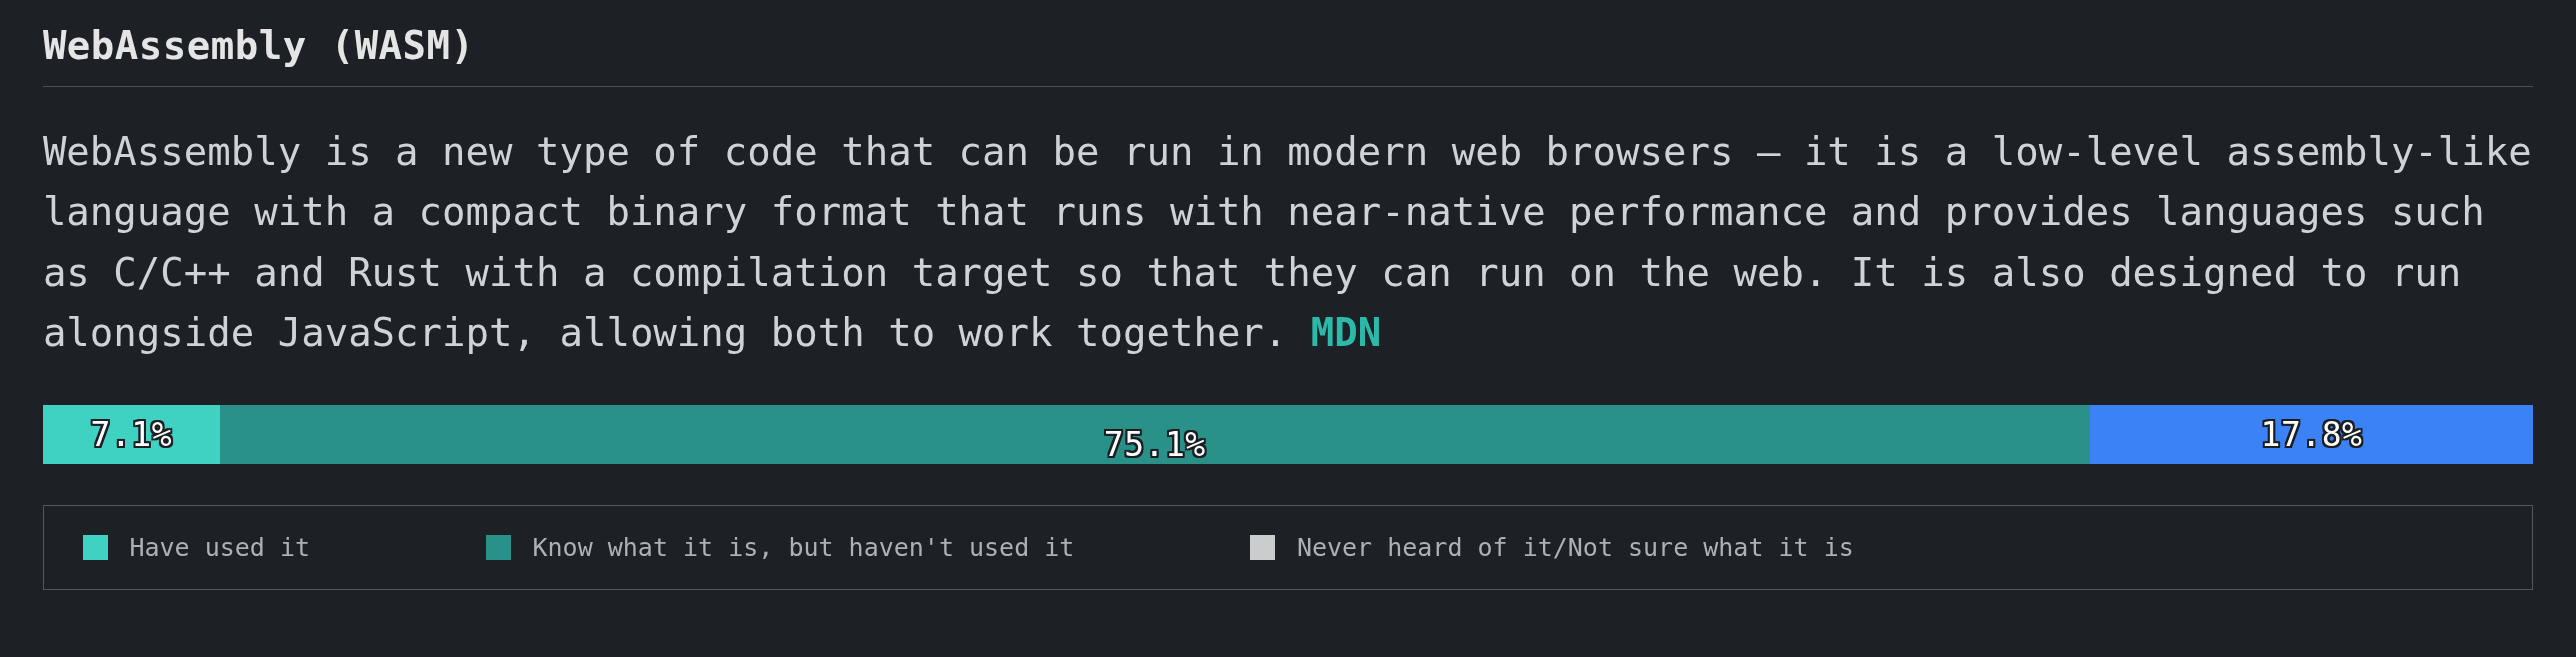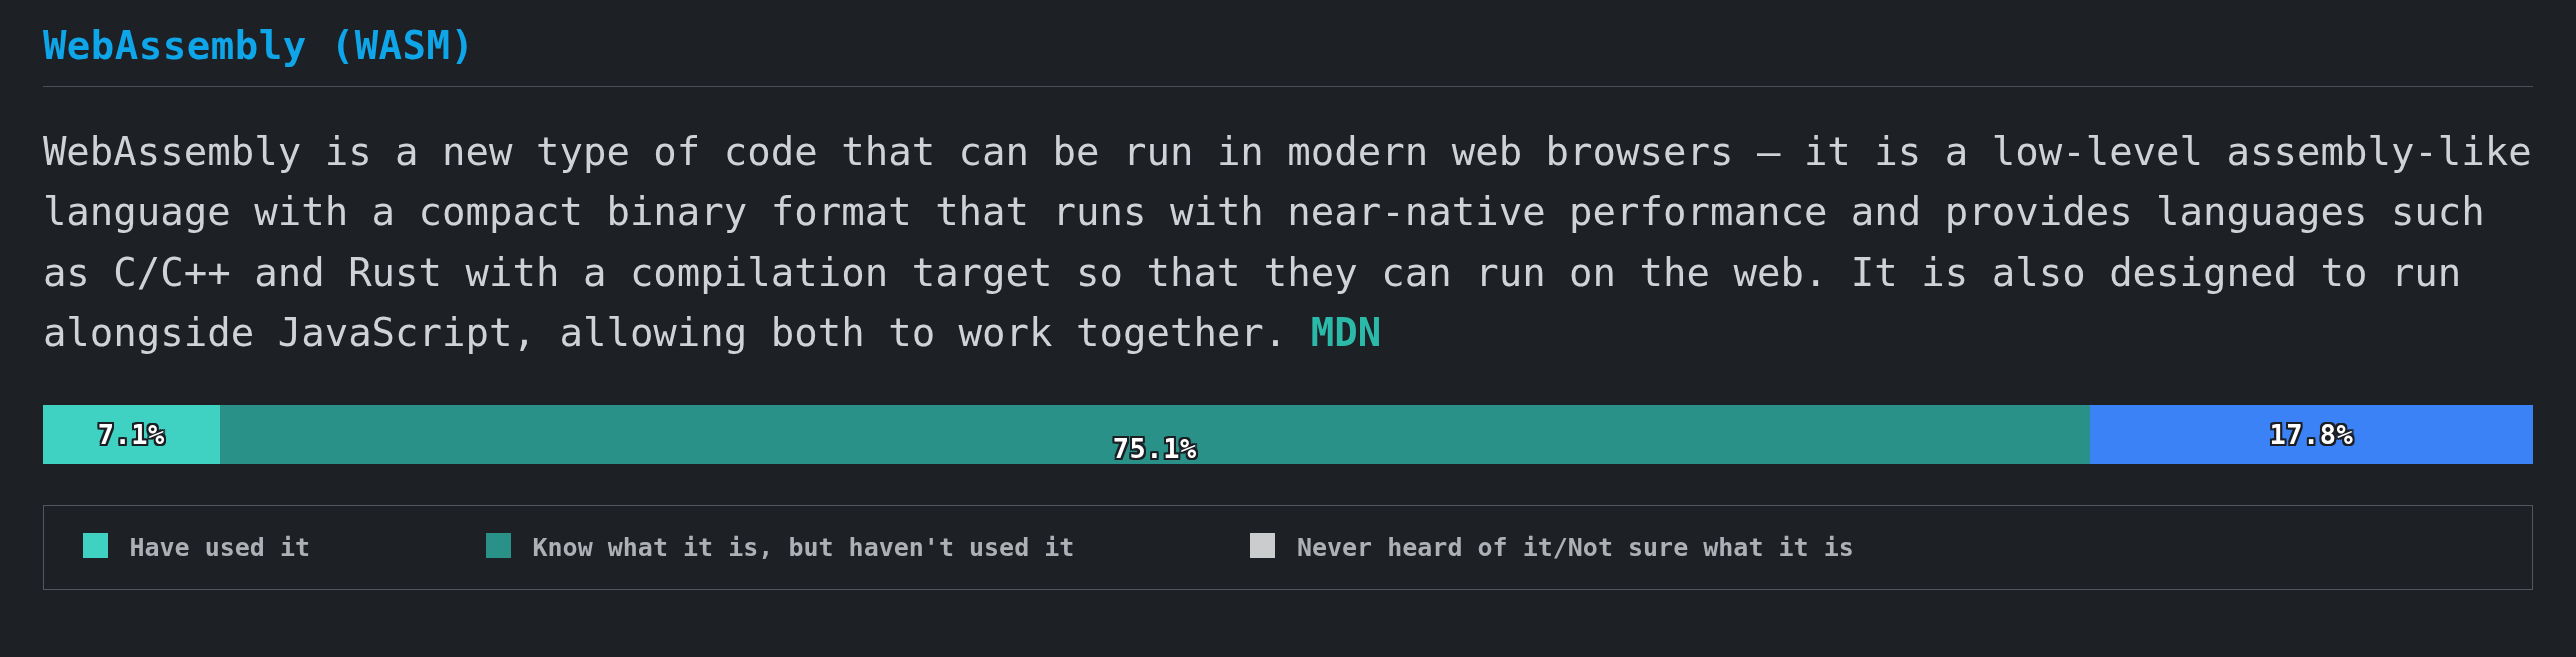--- a/index.html
+++ b/index.html
@@ -8,21 +8,21 @@
     color: #d0d3d7;
     font-family: ui-monospace, "SFMono-Regular", "Menlo", "Consolas", monospace;
     padding: 23.4px;
     width: 2576px;
   }
   .container {
     width: 100%;
     padding: 0 19.5px;
   }
   .title {
-    color: #0ea5e9;
+    color: #e5e5e5;
     font-size: 39px;
     font-weight: 700;
     letter-spacing: 0.5px;
     margin-bottom: 17.6px;
   }
   .divider {
     border: none;
     border-top: 1px solid #4a4e55;
     margin-bottom: 35px;
   }
@@ -47,22 +47,22 @@
     display: flex;
     align-items: center;
     justify-content: center;
     height: 100%;
     position: relative;
   }
   .seg-0 { background: #3fd1c2; }
   .seg-1 { background: #299187; align-items: flex-end; }
   .seg-2 { background: #3b82f6; }
   .segment-label {
-    font-size: 27px;
-    font-weight: 700;
+    font-size: 33px;
+    font-weight: 400;
     color: #ffffff;
     text-shadow:
       -2px -2px 0 #1b1e23,
        2px -2px 0 #1b1e23,
       -2px  2px 0 #1b1e23,
        2px  2px 0 #1b1e23,
       -2px  0   0 #1b1e23,
        2px  0   0 #1b1e23,
        0   -2px 0 #1b1e23,
        0    2px 0 #1b1e23;
@@ -70,22 +70,22 @@
   }
   .legend {
     border: 1px solid #52565d;
     padding: 27px 39px;
     display: flex;
     gap: 176px;
     align-items: center;
   }
   .legend-item {
     display: flex;
+    align-items: center;
     gap: 21.5px;
-    font-weight: bold;
   }
   .swatch {
     width: 25px;
     height: 25px;
     flex-shrink: 0;
   }
   .sw-0 { background: #3fd1c2; }
   .sw-1 { background: #299187; }
   .sw-2 { background: #cbccce; }
   .legend-label {

